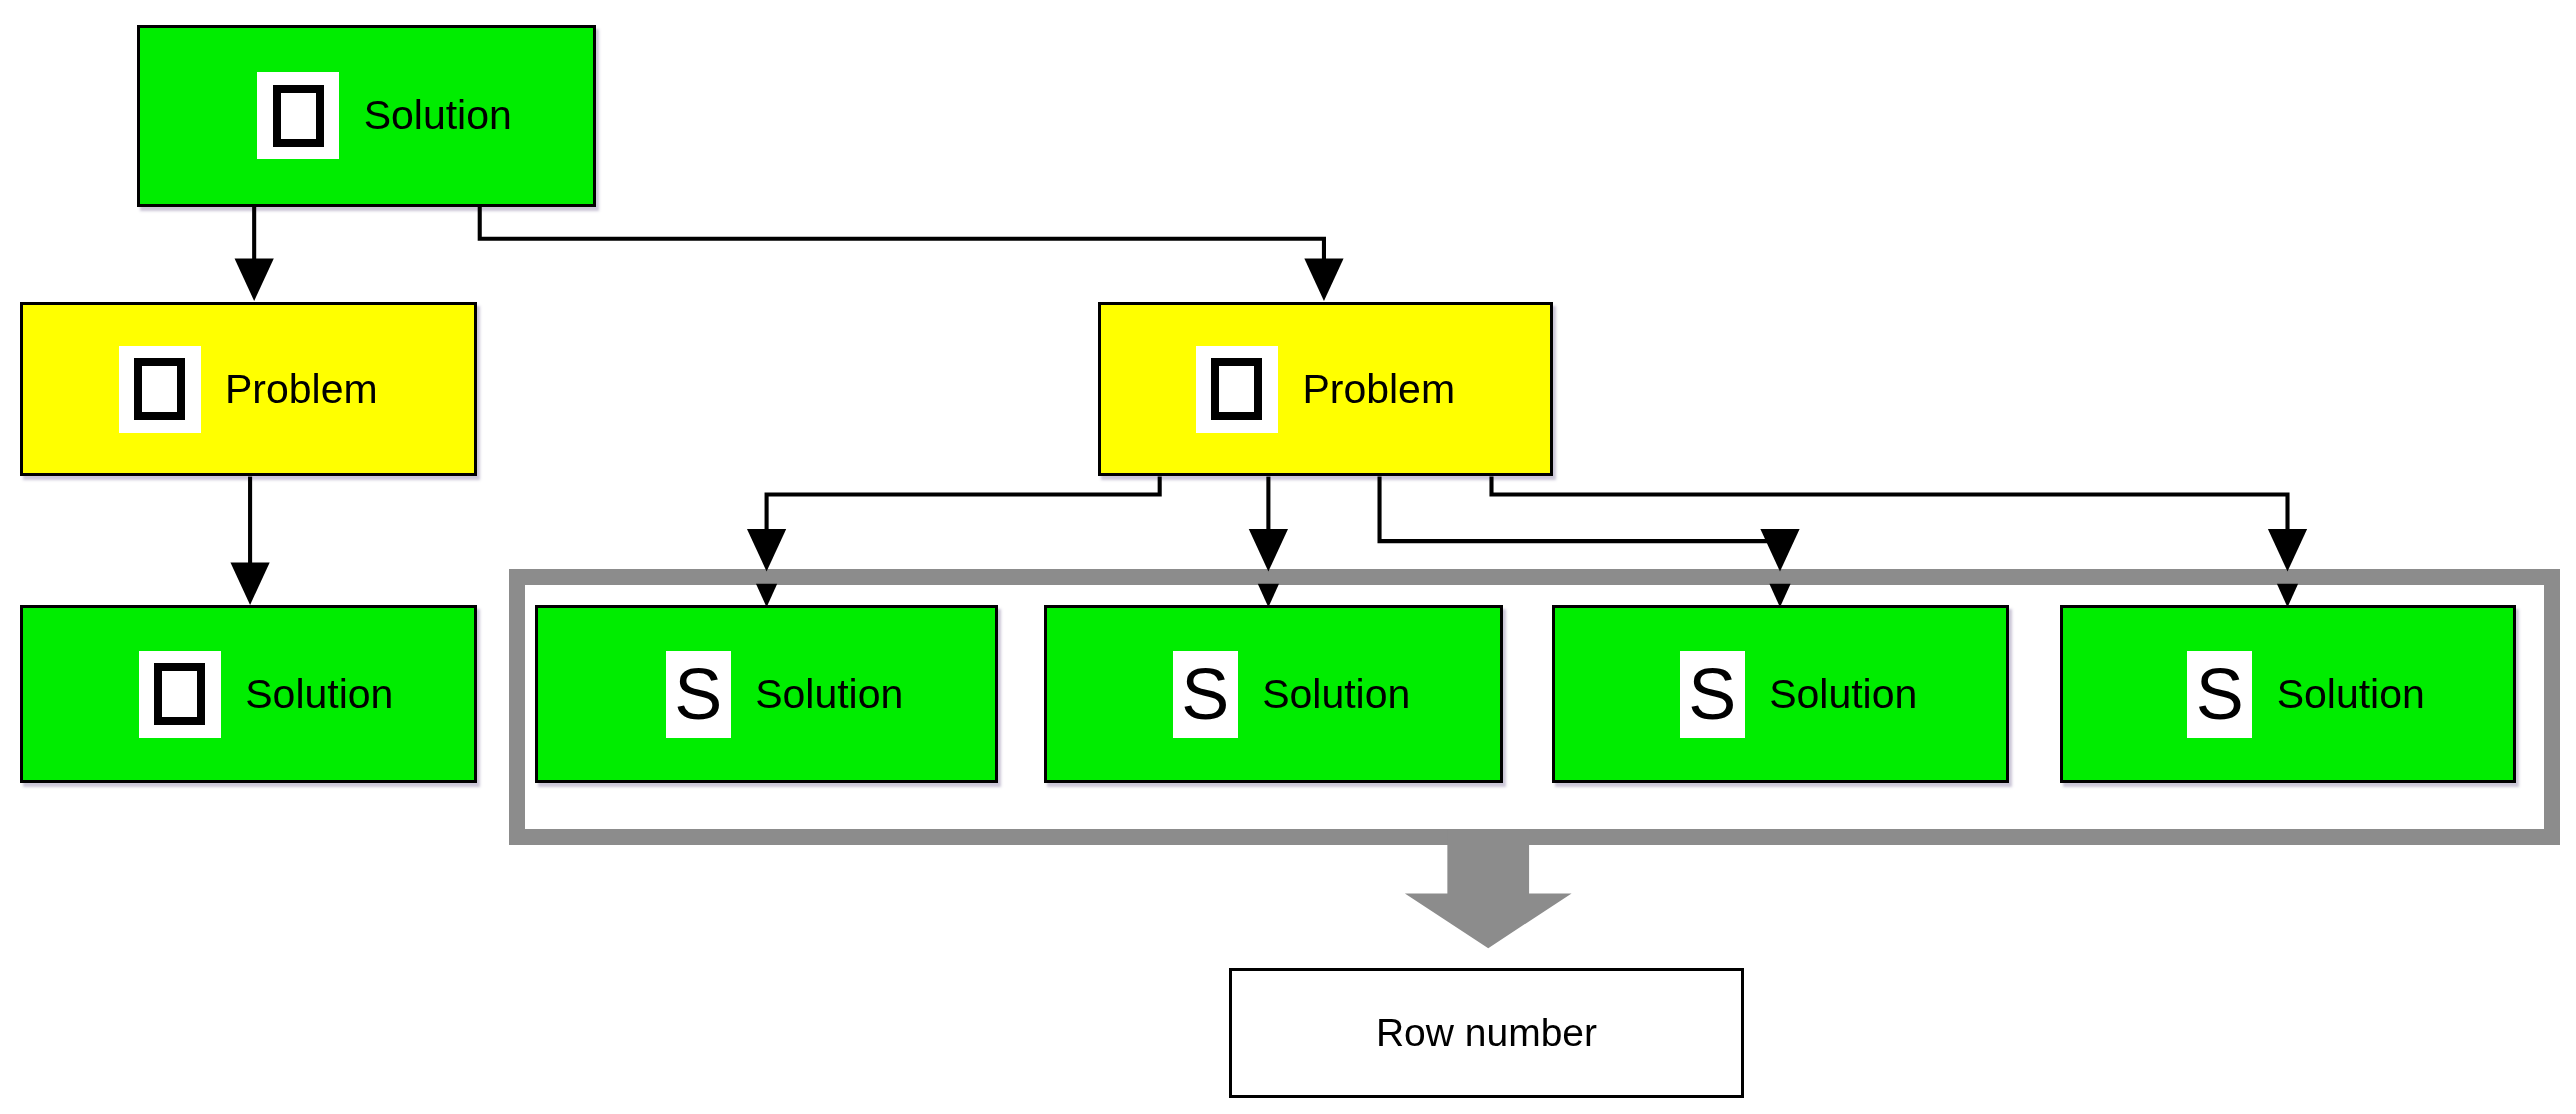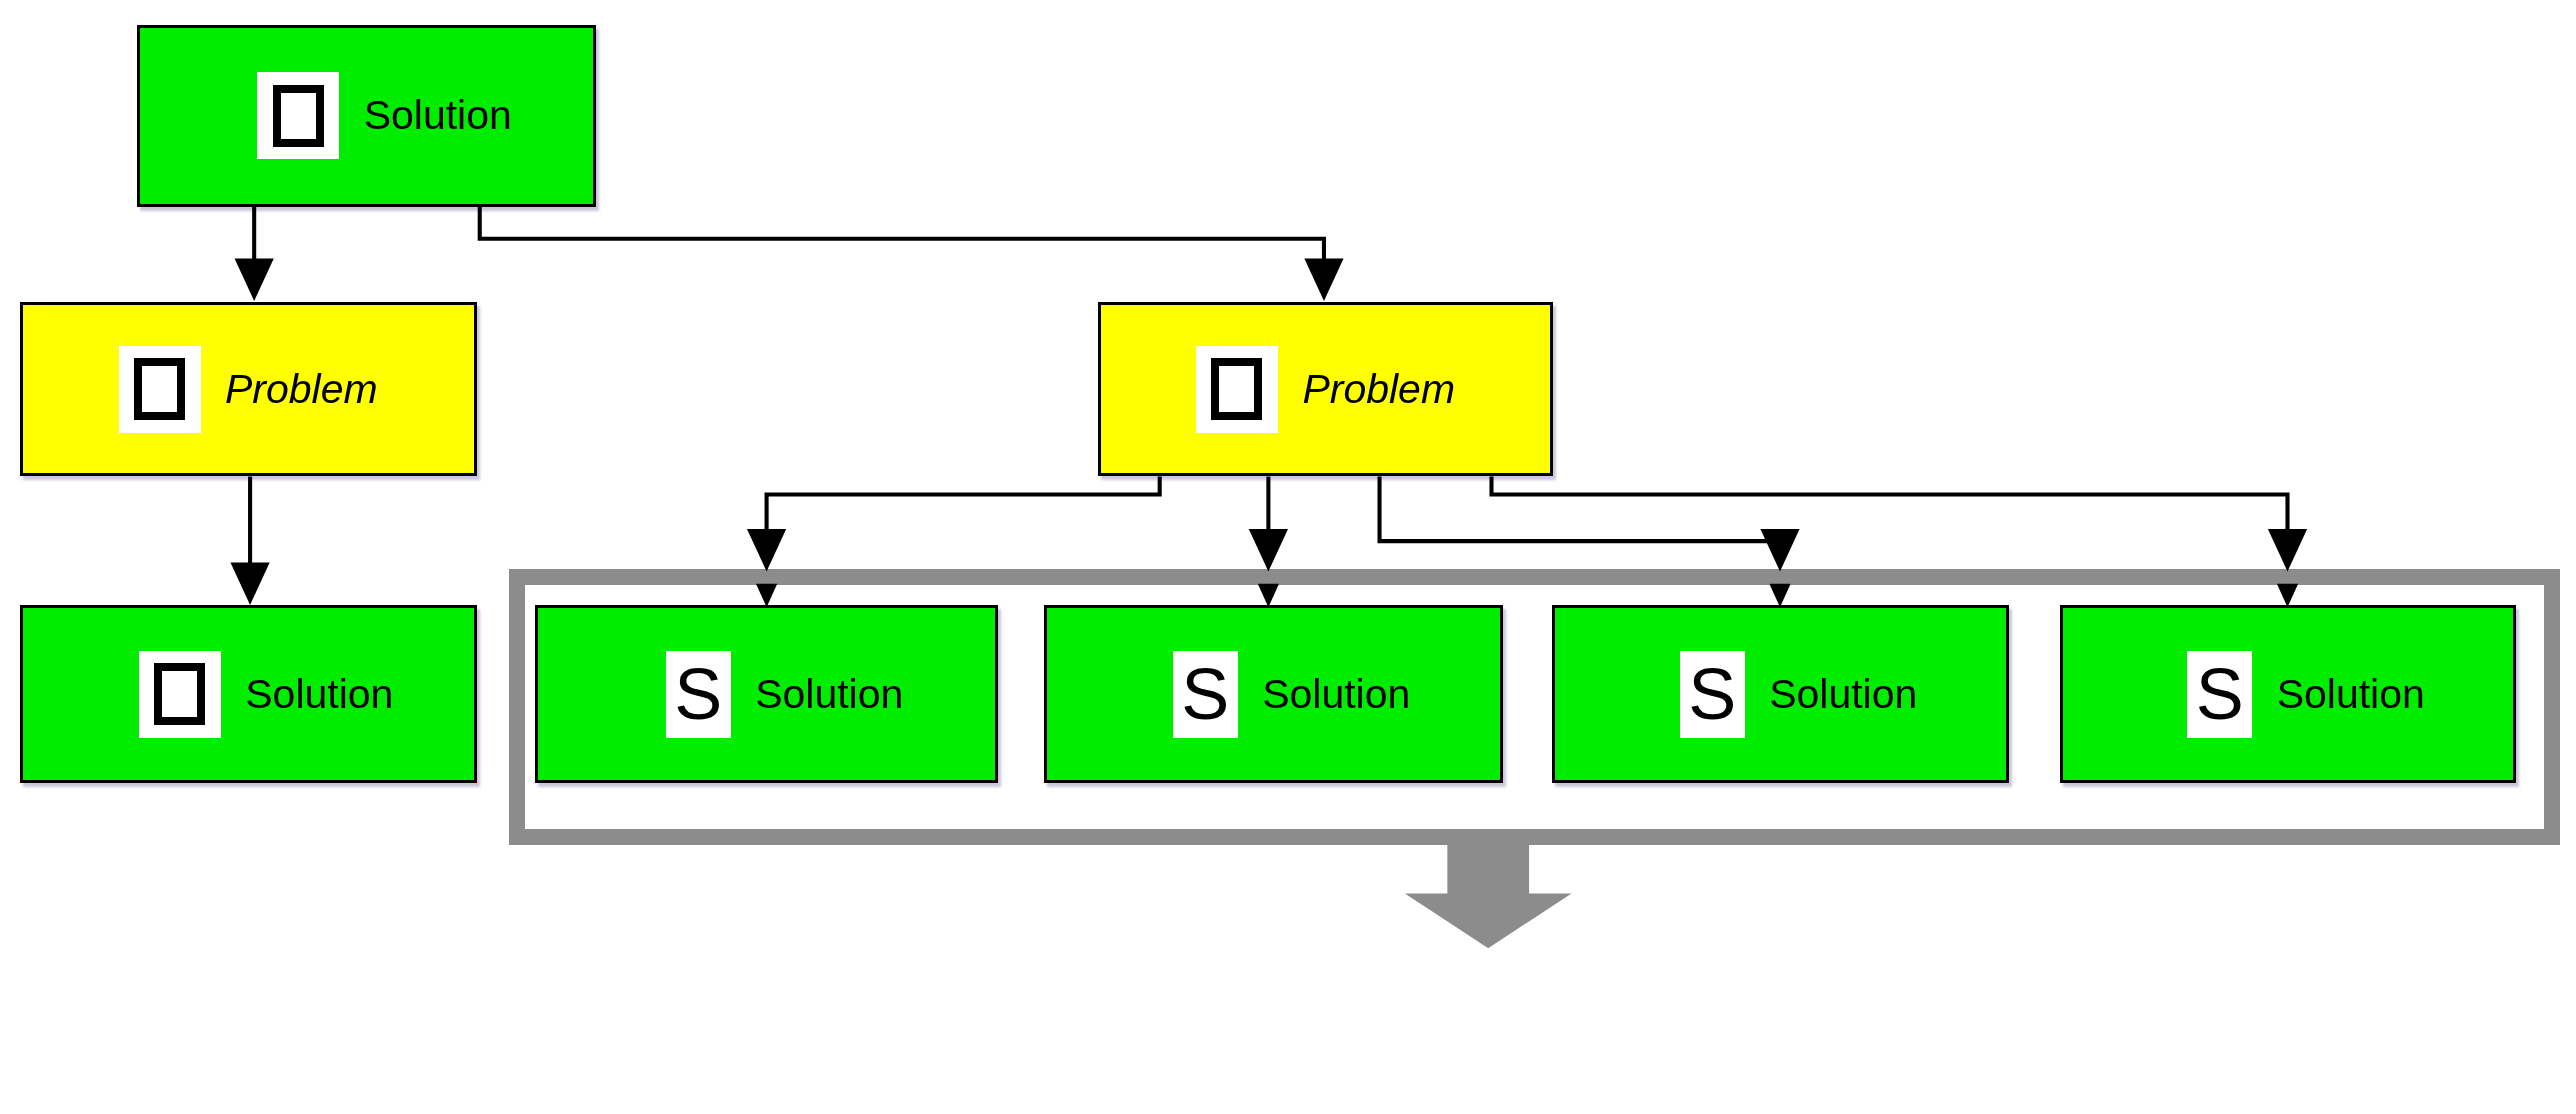--- a/index.html
+++ b/index.html
@@ -21,21 +21,21 @@
     border: 3.3px solid #000000;
     display: flex;
     align-items: center;
     justify-content: center;
     gap: 24.5px;
     font-size: 41px;
     color: #000000;
     box-shadow: 3.3px 4.1px 2.5px rgba(105, 92, 140, 0.35);
   }
   .green  { background: var(--solution_green, #00ed00); padding-left: 36px; }
-  .yellow { background: var(--problem_yellow, #ffff00); font-style: italic; }
+  .yellow { background: var(--problem_yellow, #ffff00); }
   .white  { background: #ffffff; }
 
   
   .icon-square {
     width: 82px;
     height: 87px;
     background: #ffffff;
     display: flex;
     align-items: center;
     justify-content: center;
@@ -150,20 +150,23 @@
   </div>
   <div class="node green" id="sol-3">
     <span class="icon-s">S</span>
     <span>Solution</span>
   </div>
   <div class="node green" id="sol-4">
     <span class="icon-s">S</span>
     <span>Solution</span>
   </div>
 
+  <div class="node white" id="row-number">
+    <span>Row number</span>
+  </div>
 
   <svg id="connector-layer" viewBox="0 0 3152 1364" xmlns="http://www.w3.org/2000/svg">
 
     <path d="M311 253 V322" stroke="#000" stroke-width="5" fill="none"></path>
     <polygon points="311,368 287,316 335,316" fill="#000"></polygon>
 
     <path d="M587 253 V292 H1620 V322" stroke="#000" stroke-width="5" fill="none"></path>
     <polygon points="1620,368 1596,316 1644,316" fill="#000"></polygon>
 
     <path d="M306 583 V694" stroke="#000" stroke-width="5" fill="none"></path>

